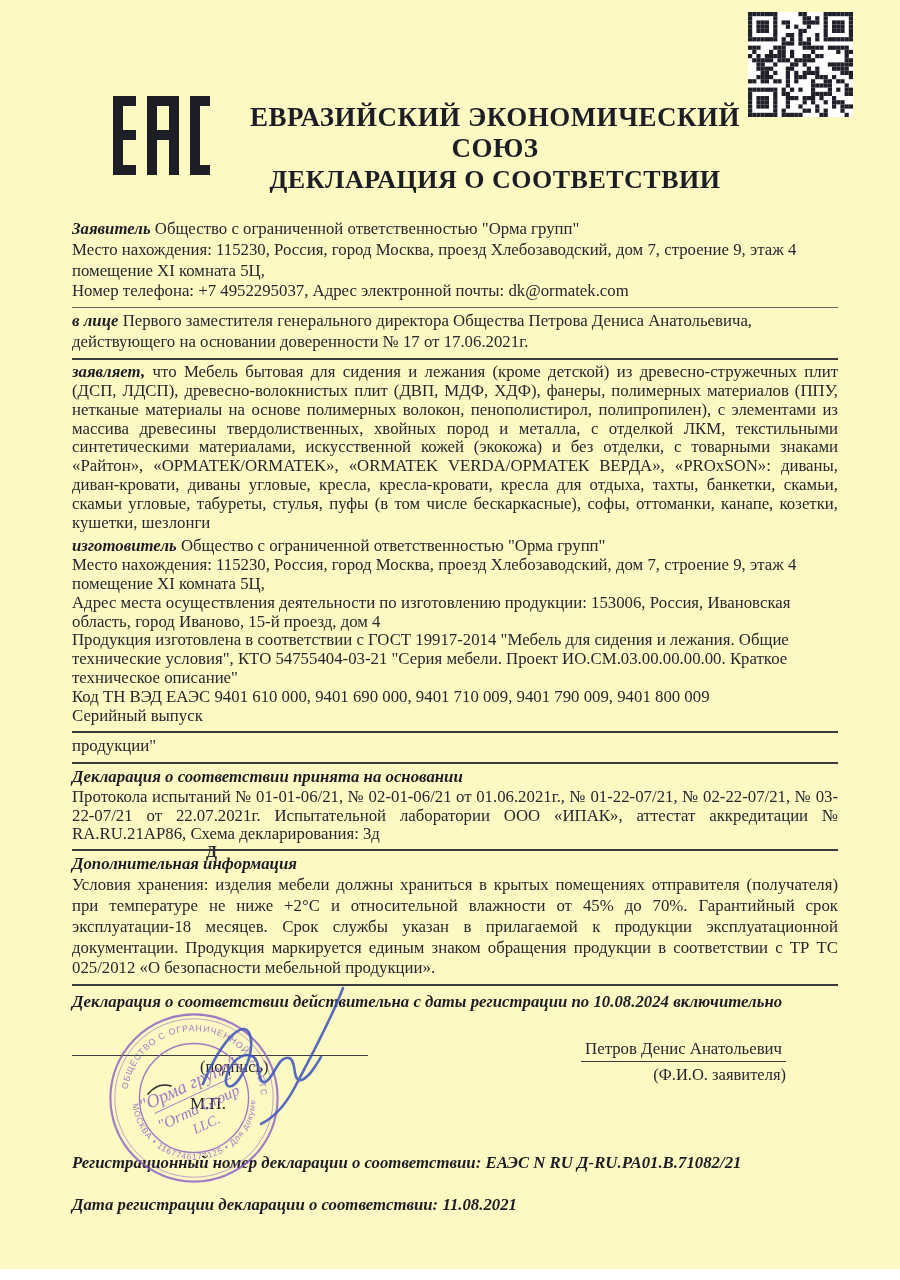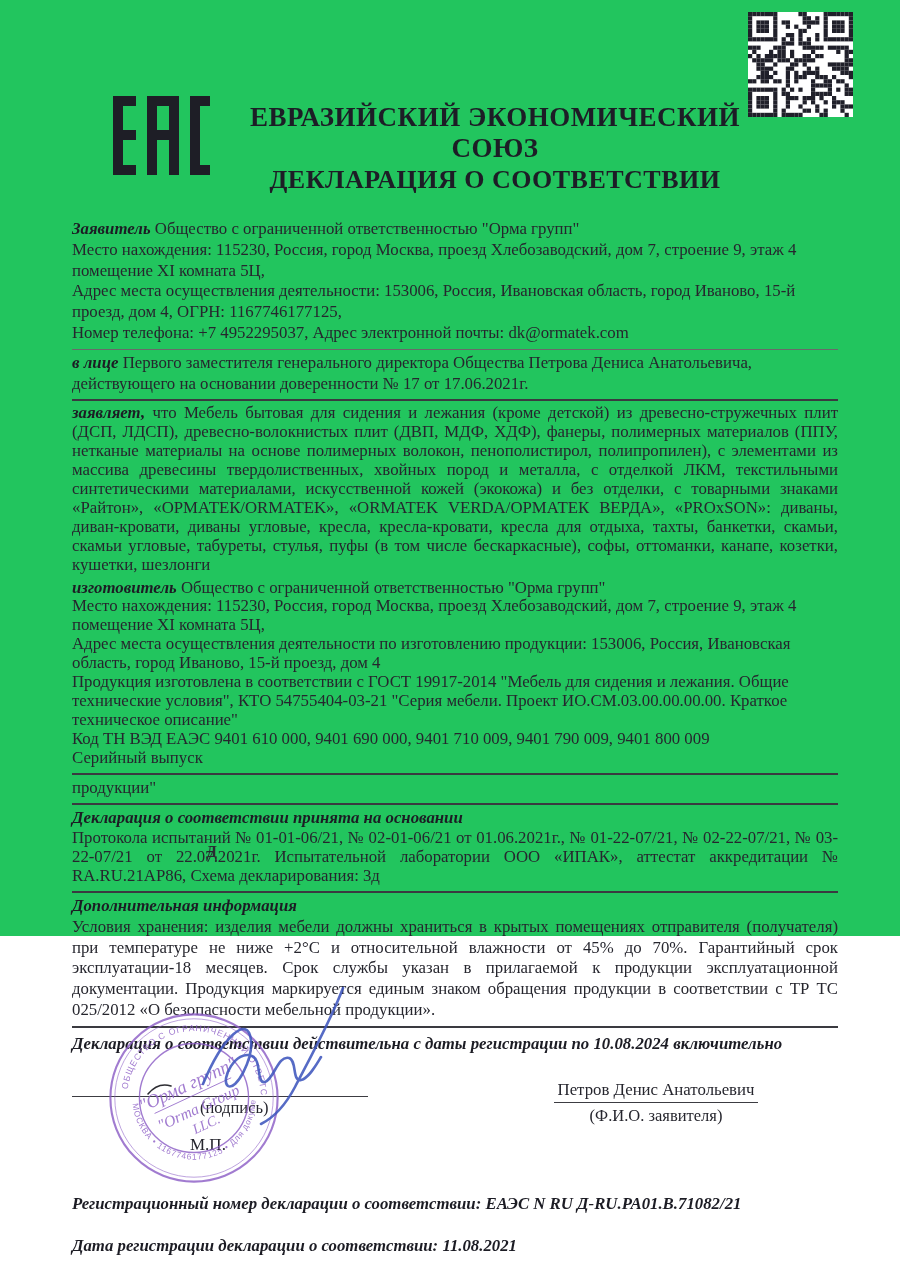--- a/index.html
+++ b/index.html
@@ -1,21 +1,21 @@
 <!DOCTYPE html>
 <html><head>
 <meta charset="utf-8">
 <style>
   html,body{margin:0;padding:0;}
   body{
     width:900px;height:1280px;background:#ffffff;overflow:hidden;
     font-family:"Liberation Serif","DejaVu Serif",serif;
     -webkit-font-smoothing:antialiased;
   }
-  .page{position:relative;width:900px;height:936px;background:#22c55e;color:#26262e;}
+  .page{position:relative;width:900px;height:1269px;background:#fef9c3;color:#26262e;}
 
   
   .hdr{display:flex;align-items:flex-start;padding:96px 120px 0 113px;}
   .eac{flex:0 0 auto;display:block;}
   .titles{flex:1;text-align:center;padding-top:6px;}
   .t1{font-weight:700;font-size:27px;line-height:31px;letter-spacing:.5px;color:#1d1d26;}
   .t2{font-weight:700;font-size:26px;line-height:31px;letter-spacing:.5px;color:#1d1d26;}
 
   .qr{position:absolute;left:748px;top:12px;width:108px;height:106px;}
 
@@ -29,21 +29,21 @@
   .rule{border:0;border-top:1px solid #6a6a6a;margin:2px 0 2px 0;}
   .rule-strong{border:0;border-top:2px solid #3a3a40;margin:2px 0 2px 0;}
 
   
   .validity{padding:4px 0 2px 0;font-size:16.8px;}
   .sigzone{position:relative;height:128px;}
   .sig-left{position:absolute;left:0;top:40px;width:296px;}
   .sig-line{border-bottom:1.6px solid #3c3c42;height:0;width:296px;}
   .sig-cap{margin-left:128px;margin-top:1px;font-size:16.5px;}
   .mp{margin-left:118px;margin-top:16px;font-size:17px;}
-  .sig-right{position:absolute;right:52px;top:24px;width:260px;text-align:center;}
+  .sig-right{position:absolute;right:52px;top:24px;width:260px;text-align:right;}
   .fio{display:inline-block;border-bottom:1.2px solid #3c3c42;padding:0 4px 1px 4px;font-size:16.8px;}
   .fio-cap{margin-top:3px;font-size:16.5px;}
 
   .footer-line{margin-top:10px;font-size:16.8px;}
   .footer-line.second{margin-top:21px;}
 
   
   .stamp{position:absolute;left:106px;top:1010px;pointer-events:none;opacity:.82;}
   .handsig{position:absolute;left:128px;top:978px;pointer-events:none;}
   .overchar{position:absolute;left:206px;top:843px;font-weight:700;font-size:16px;color:#2a2a32;}
@@ -382,21 +382,20 @@
       <div class="t1">ЕВРАЗИЙСКИЙ ЭКОНОМИЧЕСКИЙ СОЮЗ</div>
       <div class="t2">ДЕКЛАРАЦИЯ О СООТВЕТСТВИИ</div>
     </div>
   </div>
 
   <div class="content">
 
     <div class="sec">
       <p><b>Заявитель</b> <span>Общество с ограниченной ответственностью "Орма групп"</span></p>
       <p>Место нахождения: 115230, Россия, город Москва, проезд Хлебозаводский, дом 7, строение 9, этаж 4 помещение XI комната 5Ц,</p>
-      <p>Адрес места осуществления деятельности: 153006, Россия, Ивановская область, город Иваново, 15-й проезд, дом 4, ОГРН: 1167746177125,</p>
       <p>Номер телефона: +7 4952295037, Адрес электронной почты: dk@ormatek.com</p>
     </div>
 
     <div class="rule"></div>
 
     <div class="sec">
       <p><b>в лице</b> <span>Первого заместителя генерального директора Общества Петрова Дениса Анатольевича,</span></p>
       <p>действующего на основании доверенности № 17 от 17.06.2021г.</p>
     </div>
 

